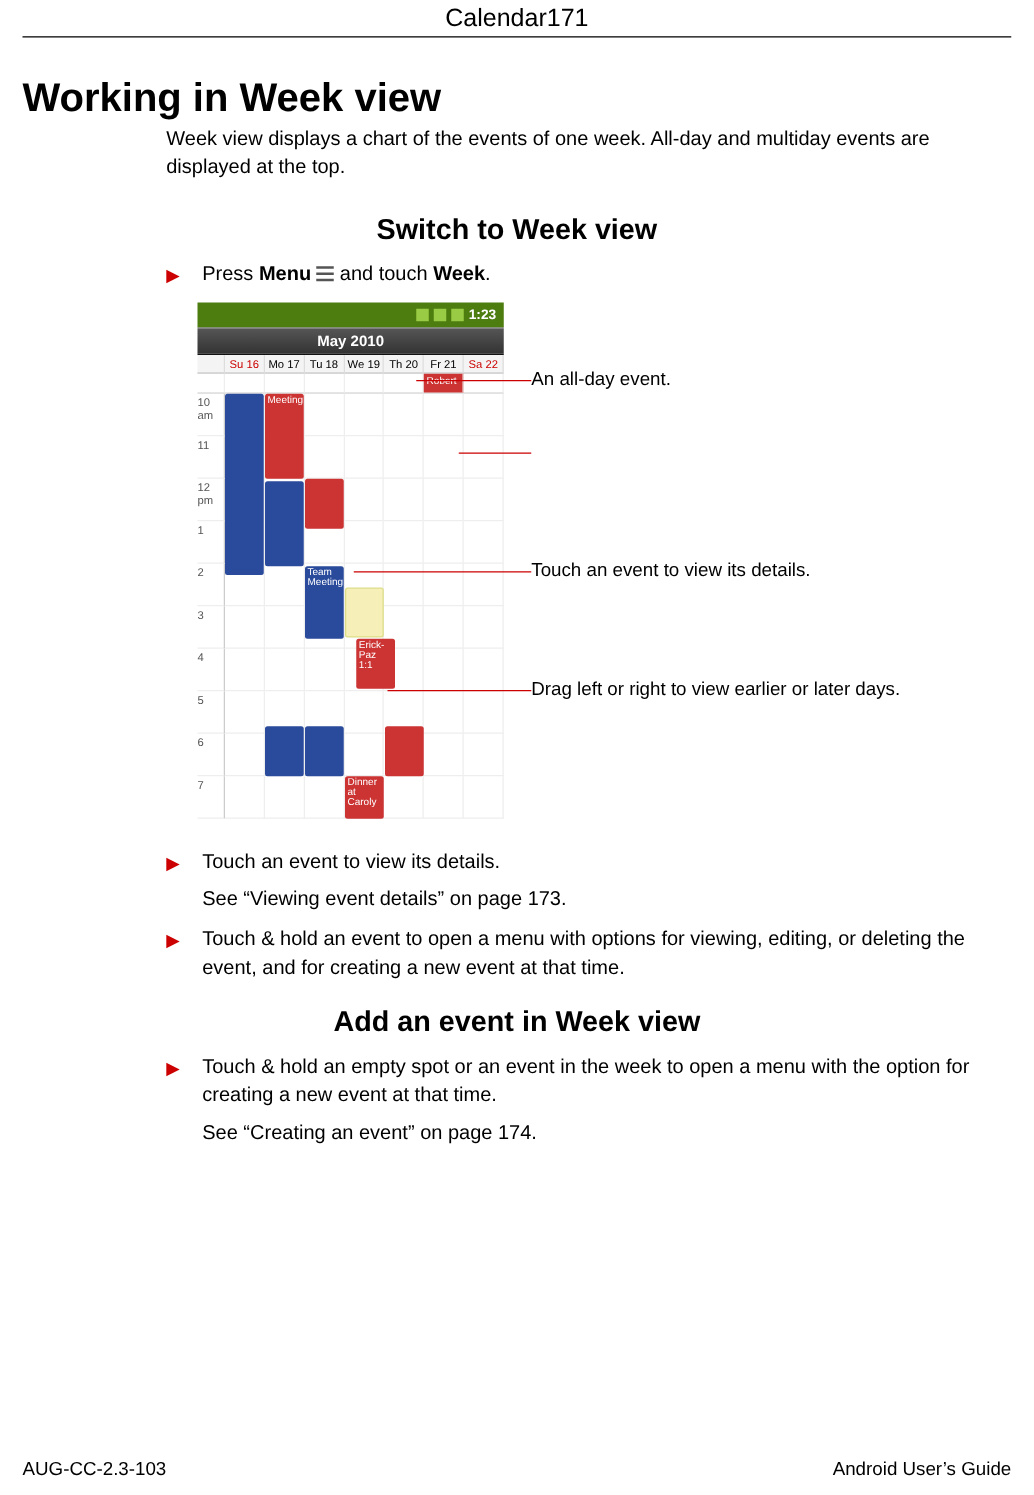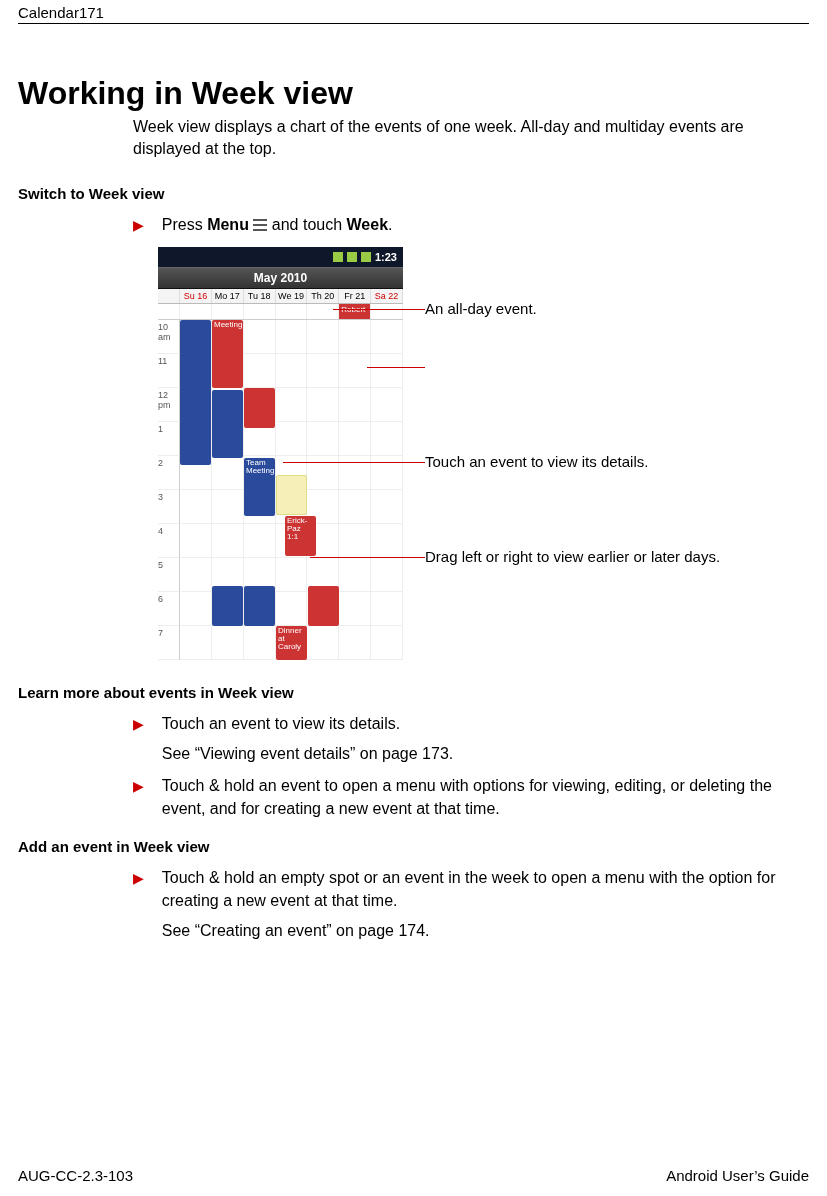--- a/index.html
+++ b/index.html
@@ -12,41 +12,42 @@
     width: 827px;
   }
   .page {
     width: 827px;
     min-height: 1196px;
     padding: 0 18px;
     position: relative;
   }
   .header-row {
     display: flex;
-    justify-content: flex-start;
-    font-size: 15px;
+    justify-content: center;
+    font-size: 20px;
     padding: 4px 0 2px 0;
     border-bottom: 1px solid #000;
-    margin-bottom: 51px;
+    margin-bottom: 30px;
   }
   h1.page-title {
     font-size: 32px;
     font-weight: bold;
     margin: 20px 0 4px 0;
   }
   .intro {
     margin-left: 115px;
     font-size: 16px;
     line-height: 1.35;
     margin-bottom: 26px;
   }
   h2.section {
-    font-size: 15px;
+    font-size: 23px;
     font-weight: bold;
     margin: 18px 0 12px 0;
+    text-align: center;
   }
   .bullet {
     margin-left: 115px;
     font-size: 16px;
     line-height: 1.4;
     margin-bottom: 10px;
     display: flex;
     gap: 18px;
   }
   .bullet .tri {
@@ -81,21 +82,21 @@
     display: flex;
     gap: 22px;
     margin-bottom: 24px;
     align-items: stretch;
   }
   .phone {
     width: 245px;
     position: relative;
   }
   .statusbar {
-    background: #0f172a;
+    background: #4d7c0f;
     color: #fff;
     font-size: 11px;
     height: 20px;
     display: flex;
     justify-content: flex-end;
     align-items: center;
     padding: 0 6px;
     gap: 4px;
   }
   .status-icon {
@@ -348,21 +349,20 @@
       <span class="callout-line" style="top:120px; left:-58px; width:58px;"></span>
 
       <span class="callout-line" style="top:215px; left:-142px; width:142px;"></span>
       <div class="callout" style="top:205px;">Touch an event to view its details.</div>
 
       <span class="callout-line" style="top:310px; left:-115px; width:115px;"></span>
       <div class="callout" style="top:300px;">Drag left or right to view earlier or later days.</div>
     </div>
   </div>
 
-  <h2 class="section">Learn more about events in Week view</h2>
 
   <div class="bullet">
     <span class="tri">▶</span>
     <span class="txt">
       <span>Touch an event to view its details.</span>
       <div class="sub">See “Viewing event details” on page 173.</div>
     </span>
   </div>
   <div class="bullet">
     <span class="tri">▶</span>

